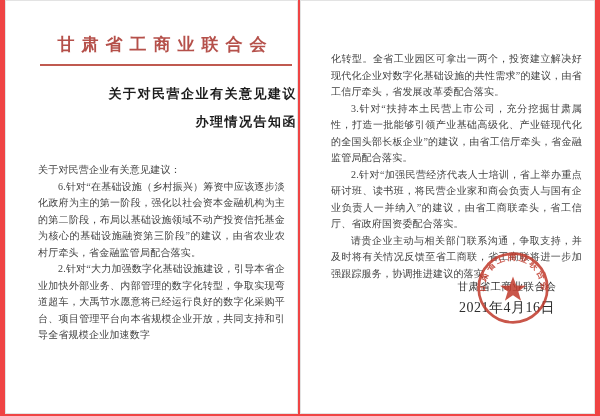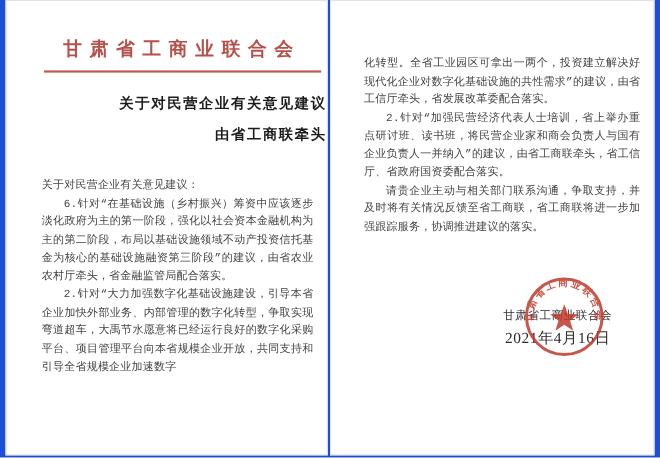--- a/index.html
+++ b/index.html
@@ -1,35 +1,35 @@
 <!DOCTYPE html>
 <html><head>
 <meta charset="utf-8">
 <style>
   html,body{margin:0;padding:0;background:#f3f3f3;}
-  .canvas{position:relative;width:600px;height:416px;background:#1d4ed8;overflow:hidden;
+  .canvas{position:relative;width:600px;height:416px;background:#ef4444;overflow:hidden;
           font-family:"Liberation Serif","DejaVu Serif",serif;}
   .page{position:absolute;top:0;height:414px;background:#ffffff;border:1px solid #e3e3e3;box-sizing:border-box;}
   .page-left{left:5px;width:293px;}
   .page-right{left:300px;width:295px;}
 
   
   .letterhead{margin:32px 6px 0 34px;text-align:center;color:#b5504a;
               font-weight:bold;font-size:17px;letter-spacing:7px;white-space:nowrap;}
   .red-rule{height:2px;background:#c05a50;margin:8px 5px 0 34px;}
 
   
   .doc-title{margin-top:19px;text-align:right;color:#1c1c1c;font-weight:bold;
              font-size:13px;letter-spacing:1.5px;
              font-family:"Liberation Sans","DejaVu Sans",sans-serif;}
   .doc-title + .doc-title{margin-top:10px;}
 
   
   .body-block{margin:0;padding:0 12px 0 32px;color:#424242;font-size:10px;
-              line-height:16.5px;text-align:justify;letter-spacing:0.2px;font-family:Liberation Mono, monospace;}
+              line-height:16.5px;text-align:justify;letter-spacing:0.2px;}
   .page-left .body-block{margin-top:31px;}
   .page-right .body-block{padding:50px 12px 0 30px;}
   .body-block p{margin:0;}
   .indent{text-indent:2em;}
 
   
   .signature{position:absolute;left:146px;top:279px;width:120px;text-align:center;
              color:#2e2e2e;z-index:1;}
   .sig-org{font-size:10.5px;letter-spacing:0.5px;}
   .sig-date{font-size:14px;margin-top:5px;letter-spacing:0.5px;}
@@ -42,32 +42,33 @@
 </head>
 <body>
 
 <div class="canvas">
 
   <div class="page page-left">
     <div class="letterhead">甘肃省工商业联合会</div>
     <div class="red-rule"></div>
 
     <div class="doc-title">关于对民营企业有关意见建议</div>
-    <div class="doc-title">由省工商联牵头</div>
+    <div class="doc-title">办理情况告知函</div>
 
     <div class="body-block">
       <p>关于对民营企业有关意见建议：</p>
       <p class="indent">6.针对“在基础设施（乡村振兴）筹资中应该逐步淡化政府为主的第一阶段，强化以社会资本金融机构为主的第二阶段，布局以基础设施领域不动产投资信托基金为核心的基础设施融资第三阶段”的建议，由省农业农村厅牵头，省金融监管局配合落实。</p>
       <p class="indent">2.针对“大力加强数字化基础设施建设，引导本省企业加快外部业务、内部管理的数字化转型，争取实现弯道超车，大禹节水愿意将已经运行良好的数字化采购平台、项目管理平台向本省规模企业开放，共同支持和引导全省规模企业加速数字</p>
     </div>
   </div>
 
   <div class="page page-right">
     <div class="body-block">
       <p>化转型。全省工业园区可拿出一两个，投资建立解决好现代化企业对数字化基础设施的共性需求”的建议，由省工信厅牵头，省发展改革委配合落实。</p>
+      <p class="indent">3.针对“扶持本土民营上市公司，充分挖掘甘肃属性，打造一批能够引领产业基础高级化、产业链现代化的全国头部长板企业”的建议，由省工信厅牵头，省金融监管局配合落实。</p>
       <p class="indent">2.针对“加强民营经济代表人士培训，省上举办重点研讨班、读书班，将民营企业家和商会负责人与国有企业负责人一并纳入”的建议，由省工商联牵头，省工信厅、省政府国资委配合落实。</p>
       <p class="indent">请贵企业主动与相关部门联系沟通，争取支持，并及时将有关情况反馈至省工商联，省工商联将进一步加强跟踪服务，协调推进建议的落实。</p>
     </div>
 
     <div class="signature">
       <div class="sig-org">甘肃省工商业联合会</div>
       <div class="sig-date">2021年4月16日</div>
     </div>
 
     <svg class="seal" viewBox="0 0 100 100">

